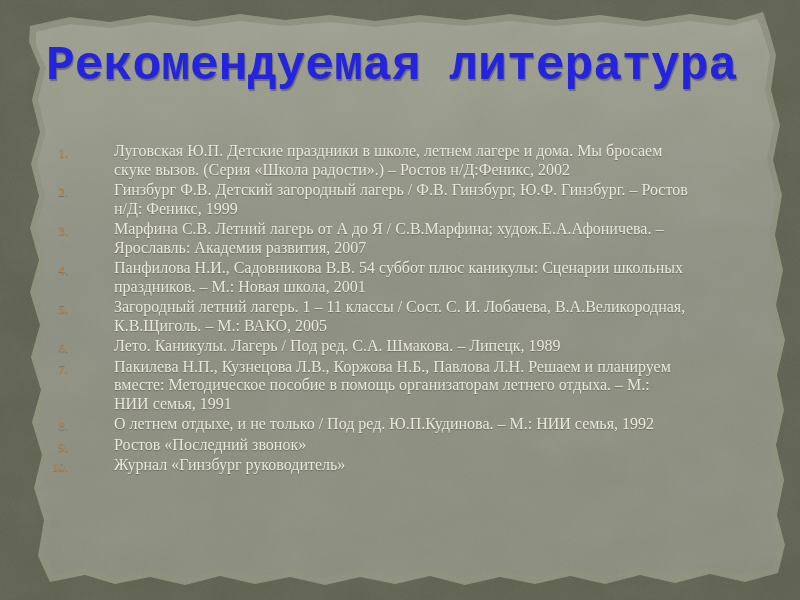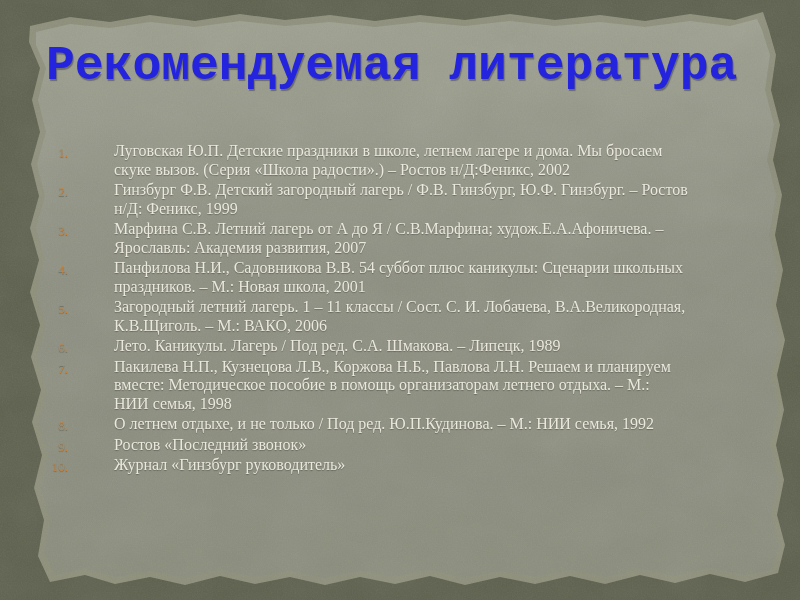--- a/index.html
+++ b/index.html
@@ -102,23 +102,23 @@
   <ol class="refs">
     <li>Луговская Ю.П. Детские праздники в школе, летнем лагере и дома. Мы бросаем
 скуке вызов. (Серия «Школа радости».) – Ростов н/Д:Феникс, 2002</li>
     <li>Гинзбург Ф.В. Детский загородный лагерь / Ф.В. Гинзбург, Ю.Ф. Гинзбург. – Ростов
 н/Д: Феникс, 1999</li>
     <li>Марфина С.В. Летний лагерь от А до Я / С.В.Марфина; худож.Е.А.Афоничева. –
 Ярославль: Академия развития, 2007</li>
     <li>Панфилова Н.И., Садовникова В.В. 54 суббот плюс каникулы: Сценарии школьных
 праздников. – М.: Новая школа, 2001</li>
     <li>Загородный летний лагерь. 1 – 11 классы / Сост. С. И. Лобачева, В.А.Великородная,
-К.В.Щиголь. – М.: ВАКО, 2006</li>
+К.В.Щиголь. – М.: ВАКО, 2005</li>
     <li>Лето. Каникулы. Лагерь / Под ред. С.А. Шмакова. – Липецк, 1989</li>
     <li>Пакилева Н.П., Кузнецова Л.В., Коржова Н.Б., Павлова Л.Н. Решаем и планируем
 вместе: Методическое пособие в помощь организаторам летнего отдыха. – М.:
-НИИ семья, 1998</li>
+НИИ семья, 1991</li>
     <li>О летнем отдыхе, и не только / Под ред. Ю.П.Кудинова. – М.: НИИ семья, 1992</li>
     <li>Ростов «Последний звонок»</li>
     <li>Журнал «Гинзбург руководитель»</li>
   </ol>
 
 </div>
 
 </body></html>

